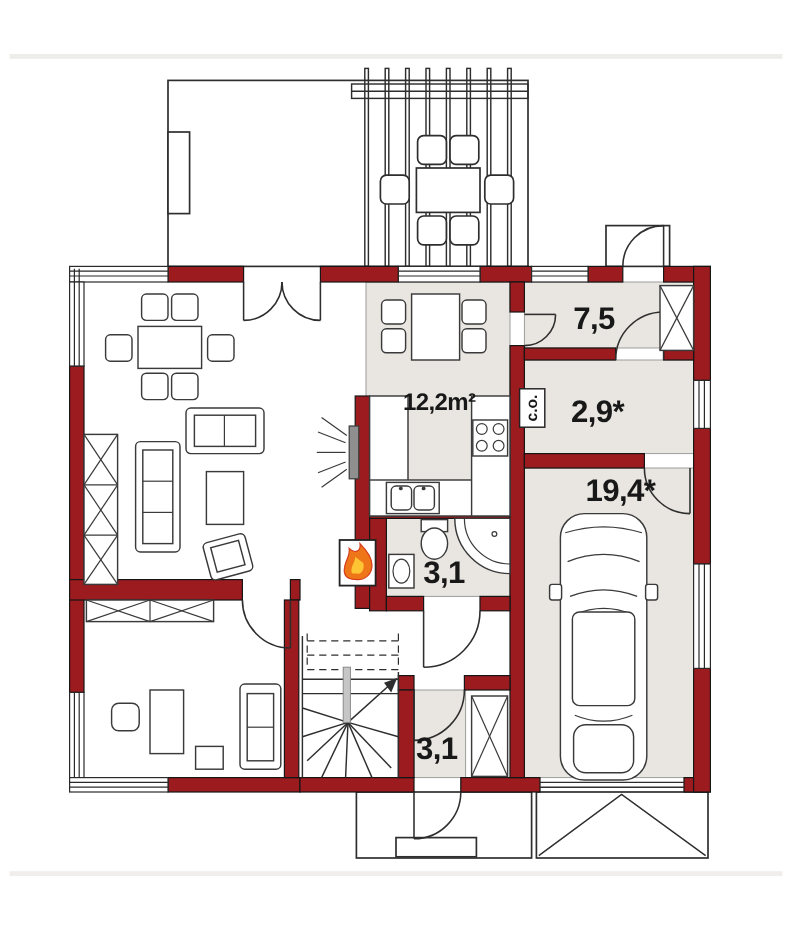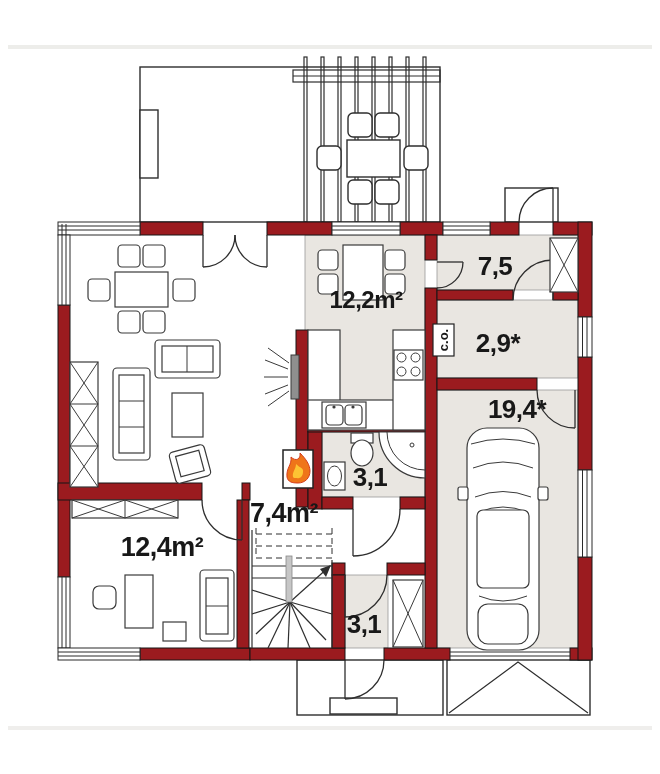--- a/index.html
+++ b/index.html
@@ -347,23 +347,21 @@
     <path d="M479,596 Q503,606 527,596" class="furnln"></path>
     <rect x="478" y="604" width="50" height="40" rx="10" class="furn"></rect>
     <rect x="458" y="487" width="10" height="13" rx="2" class="furn"></rect>
     <rect x="538" y="487" width="10" height="13" rx="2" class="furn"></rect>
   </g>
 
   <rect x="433" y="324" width="21" height="32" fill="#ffffff" stroke="#222222" stroke-width="1.2"></rect>
 </svg>
 
 <div class="labels">
-  <div class="lbl" style="left:366px;top:300px;font-size:24px">12,2m²</div>
+  <div class="lbl" style="left:366px;top:336px;font-size:20px">12,2m²</div>
   <div class="lbl" style="left:495px;top:266px;font-size:26px">7,5</div>
   <div class="lbl" style="left:498px;top:343px;font-size:26px">2,9*</div>
   <div class="lbl" style="left:517px;top:409px;font-size:26px">19,4*</div>
   <div class="lbl" style="left:370px;top:477px;font-size:26px">3,1</div>
-  <div class="lbl" style="left:284px;top:513px;font-size:27px">7,4m²</div>
-  <div class="lbl" style="left:162px;top:547px;font-size:27px">12,4m²</div>
   <div class="lbl" style="left:364px;top:624px;font-size:26px">3,1</div>
   <div class="lbl rot" style="left:443px;top:340px;font-size:13px">c.o.</div>
 </div>
 </div>
 
 </body></html>

